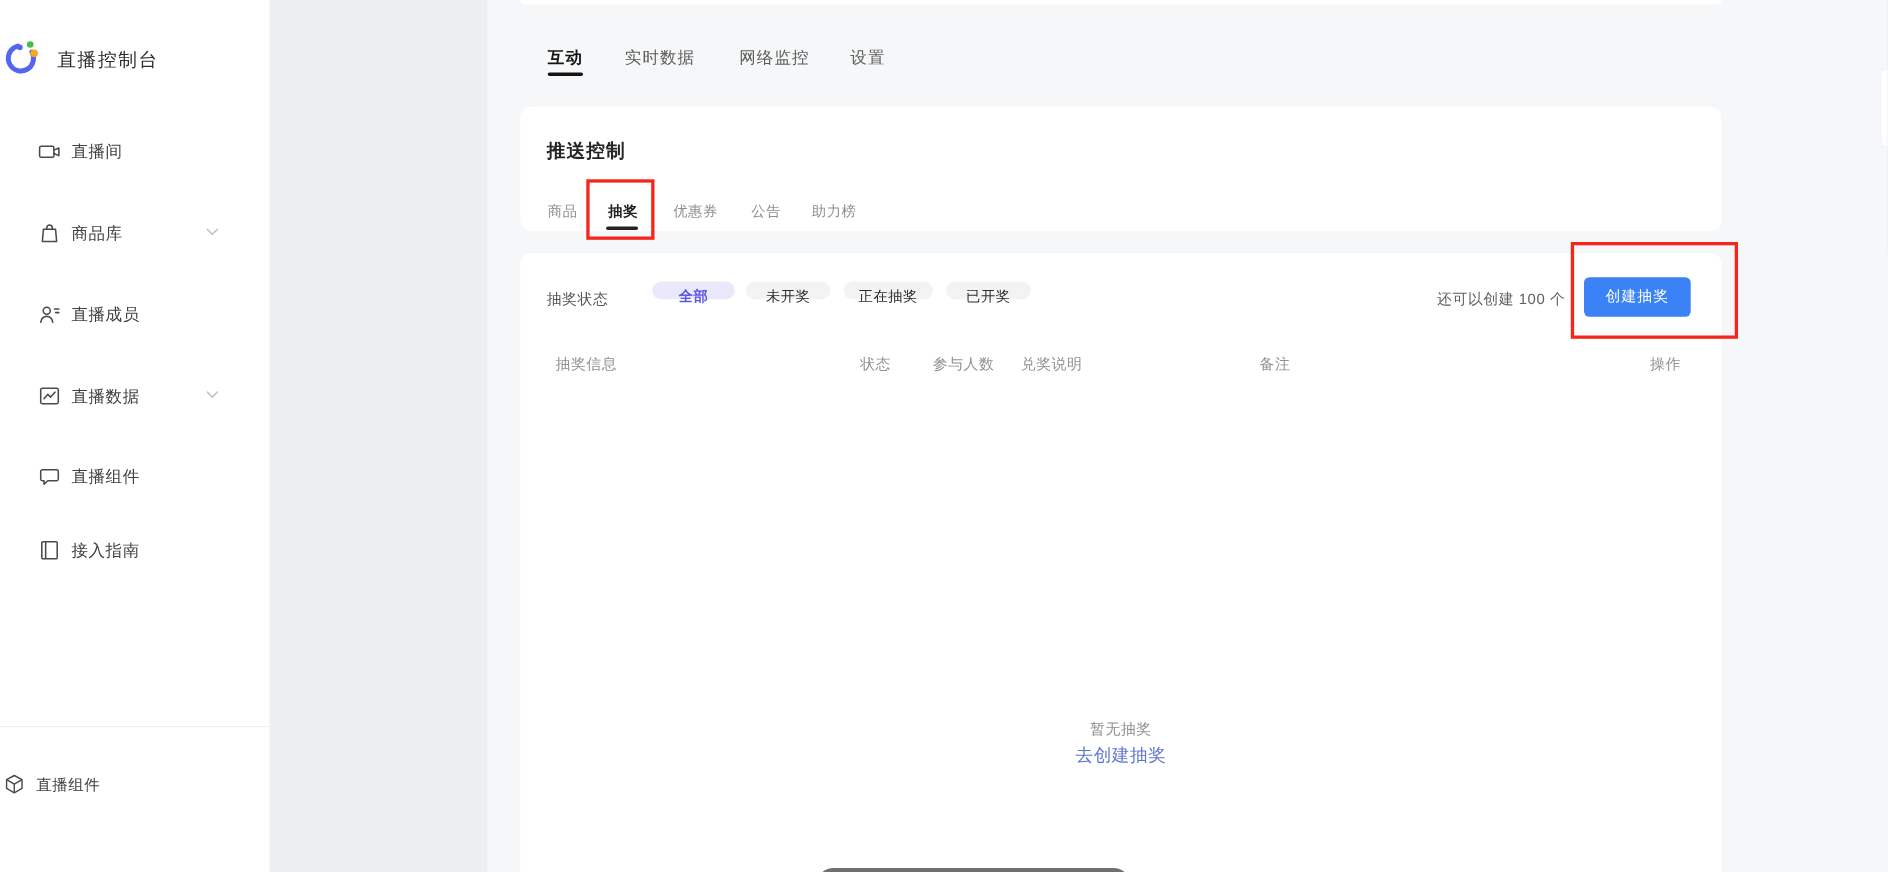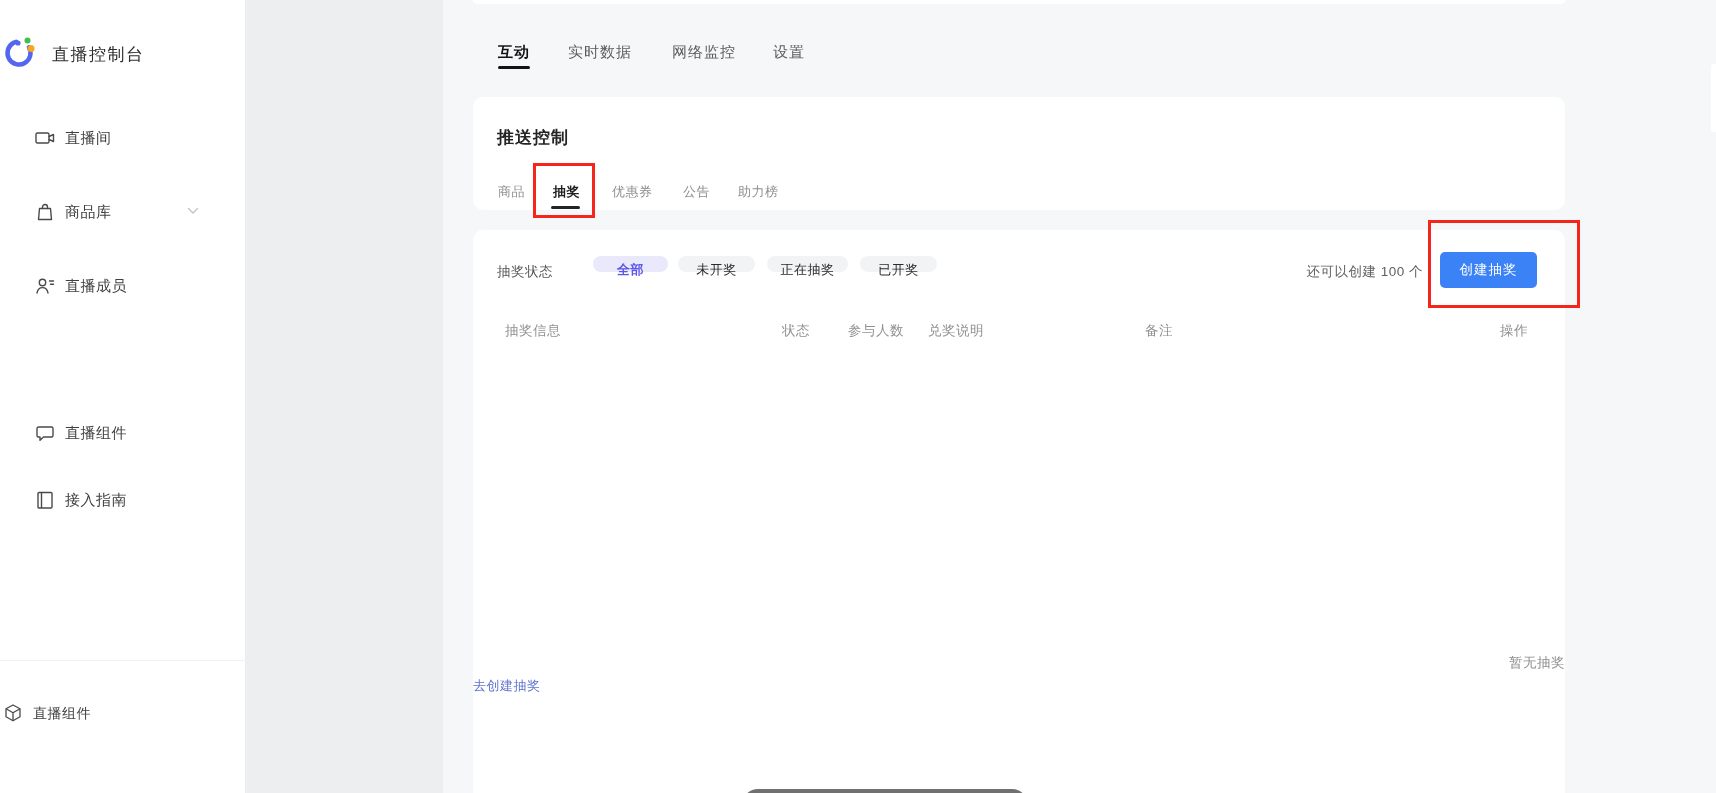--- a/index.html
+++ b/index.html
@@ -47,22 +47,22 @@
   .pill.active { background:#eae9fc; color:#5c55e6; font-weight:bold; }
   .pill-all { left:120px; width:75px; }
   .pill-not { left:205px; width:77px; }
   .pill-run { left:294px; width:81px; }
   .pill-done { left:387px; width:77px; }
   .quota-text { position:absolute; right:142px; top:33px; font-size:13.5px; color:#606060; letter-spacing:0.5px; }
   .create-btn { position:absolute; left:967px; top:22px; width:97px; height:36px; background:#3b82f6; border:none; border-radius:5px; color:#ffffff; font-size:13.5px; letter-spacing:1px; cursor:pointer; font-family:inherit; }
   .th { position:absolute; top:92px; font-size:13.5px; color:#909090; letter-spacing:0.5px; }
   .th-0 { left:32px; } .th-1 { left:289px;margin-left:20px; } .th-2 { left:375px; }
   .th-3 { left:455px; } .th-4 { left:672px; } .th-5 { left:1027px; }
-  .empty-text { position:absolute; left:0; top:424px; width:1092px; text-align:right; font-size:13.5px; color:#8f8f8f; letter-spacing:0.5px; }
-  .empty-link { position:absolute; left:0; top:447px; width:1092px; text-align:left; font-size:13px; color:#5e74cf; letter-spacing:0.5px; cursor:pointer; }
+  .empty-text { position:absolute; left:0; top:424px; width:1092px; text-align:center; font-size:13.5px; color:#8f8f8f; letter-spacing:0.5px; }
+  .empty-link { position:absolute; left:0; top:447px; width:1092px; text-align:center; font-size:16px; color:#5e74cf; letter-spacing:0.5px; cursor:pointer; }
 
   
   .anno { position:absolute; border:3px solid #f5251b; z-index:10; pointer-events:none; }
   .anno-subtab { left:533px; top:163px; width:62px; height:55px; }
   .anno-button { left:1428px; top:220px; width:152px; height:88px; }
 
   
   .bottom-popup { position:absolute; left:742px; top:789px; width:286px; height:26px; background:#ffffff; border:4px solid #707070; border-bottom:none; border-radius:16px 16px 0 0; z-index:5; }
 
   
@@ -118,20 +118,34 @@
       <span class="nico">
         <svg width="22" height="22" viewBox="0 0 22 22" fill="none" stroke="#4a4a4a" stroke-width="1.4" stroke-linecap="round" stroke-linejoin="round">
           <circle cx="8.5" cy="7.5" r="3.2"></circle>
           <path d="M3 18 C3.6 14.5 5.8 12.6 8.5 12.6 C11.2 12.6 13.4 14.5 14 18"></path>
           <path d="M15.5 6 H19.5 M16.5 9.2 H19.5"></path>
         </svg>
       </span>
       <span class="nlabel">直播成员</span>
     </div>
 
+    <div class="nav-item" style="top:338px">
+      <span class="nico">
+        <svg width="22" height="22" viewBox="0 0 22 22" fill="none" stroke="#4a4a4a" stroke-width="1.4" stroke-linecap="round" stroke-linejoin="round">
+          <rect x="3" y="4" width="16" height="14" rx="1.5"></rect>
+          <path d="M6 13.5 L9.5 9.5 L12 12 L16 7.5"></path>
+        </svg>
+      </span>
+      <span class="nlabel">直播数据</span>
+      <span class="chev">
+        <svg width="14" height="10" viewBox="0 0 14 10" fill="none" stroke="#c0c4cc" stroke-width="1.4" stroke-linecap="round">
+          <path d="M2.5 2.5 L7 7 L11.5 2.5"></path>
+        </svg>
+      </span>
+    </div>
 
     <div class="nav-item" style="top:411px">
       <span class="nico">
         <svg width="22" height="22" viewBox="0 0 22 22" fill="none" stroke="#4a4a4a" stroke-width="1.4" stroke-linejoin="round">
           <path d="M3 6.5 a1.5 1.5 0 0 1 1.5 -1.5 H17.5 a1.5 1.5 0 0 1 1.5 1.5 V13.5 a1.5 1.5 0 0 1 -1.5 1.5 H9.5 L6 18.2 V15 H4.5 A1.5 1.5 0 0 1 3 13.5 Z"></path>
         </svg>
       </span>
       <span class="nlabel">直播组件</span>
     </div>
 

